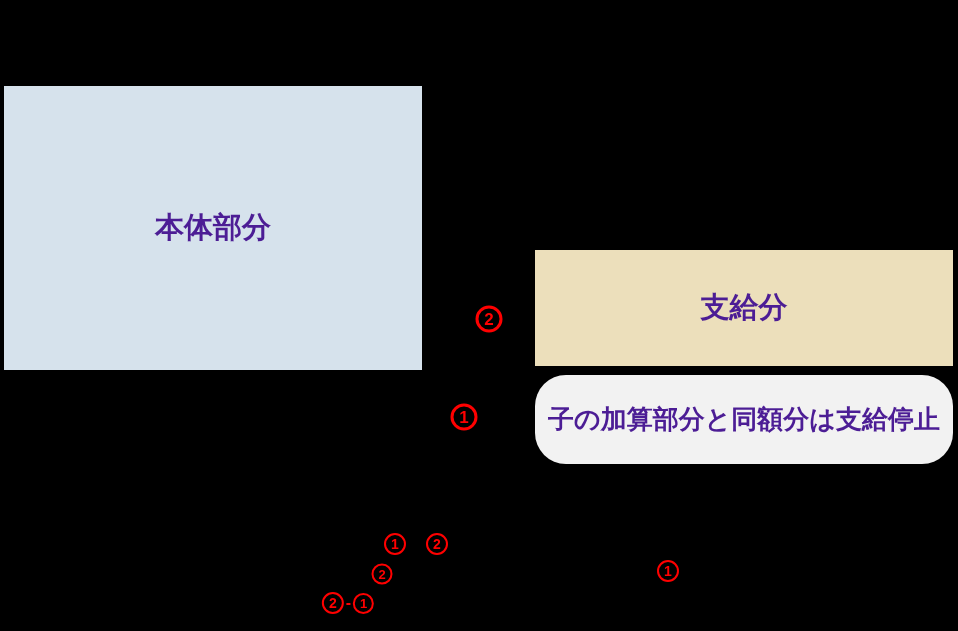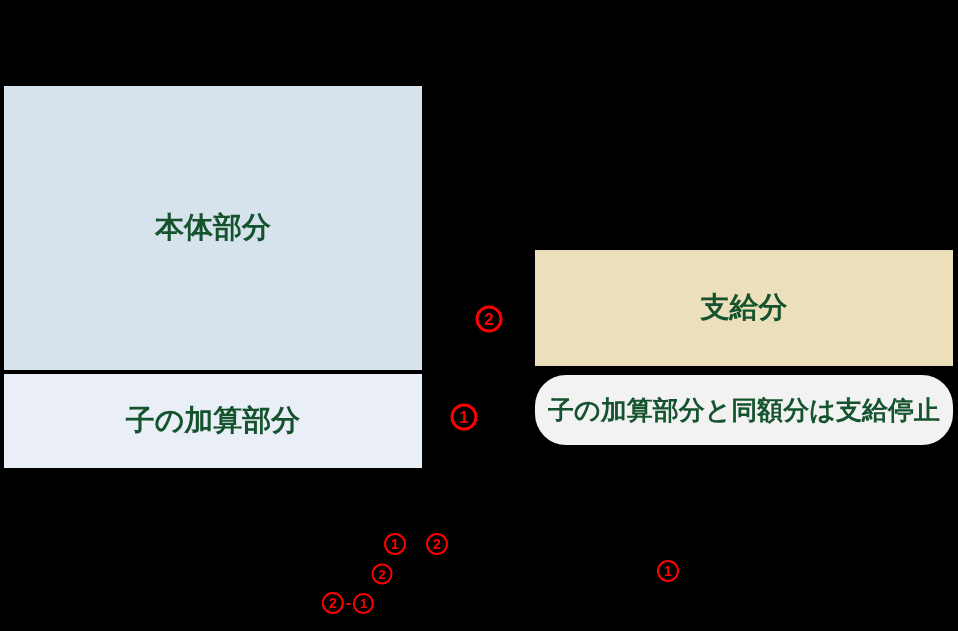--- a/index.html
+++ b/index.html
@@ -13,21 +13,21 @@
     height: 631px;
     background: #000000;
     overflow: hidden;
     font-family: "Liberation Sans", "DejaVu Sans", sans-serif;
   }
   .box {
     position: absolute;
     display: flex;
     align-items: center;
     justify-content: center;
-    color: #14532d;
+    color: #4c1d95;
     font-weight: bold;
     text-align: center;
   }
   .box-left-top {
     left: 4px; top: 86px;
     width: 418px; height: 284px;
     background: #d6e2ec;
     font-size: 29px;
   }
   .box-left-bottom {
@@ -37,21 +37,21 @@
     font-size: 29px;
   }
   .box-right-top {
     left: 535px; top: 250px;
     width: 418px; height: 116px;
     background: #ecdfbb;
     font-size: 29px;
   }
   .box-right-bottom {
     left: 535px; top: 375px;
-    width: 418px; height: 70px;
+    width: 418px; height: 89px;
     background: #f2f2f2;
     font-size: 26px;
     border-radius: 31px;
   }
   .ann {
     position: absolute;
     transform: translate(-50%, -50%);
     display: flex;
     align-items: center;
     color: #ff0000;
@@ -88,23 +88,20 @@
   }
 </style>
 </head>
 <body>
 
 <div class="canvas">
 
   <div class="box box-left-top">
     <span>本体部分</span>
   </div>
-  <div class="box box-left-bottom">
-    <span>子の加算部分</span>
-  </div>
 
   <div class="box box-right-top">
     <span>支給分</span>
   </div>
   <div class="box box-right-bottom">
     <span>子の加算部分と同額分は支給停止</span>
   </div>
 
   <div class="ann ann-mid-upper">
     <span class="circ circ-lg">2</span>

